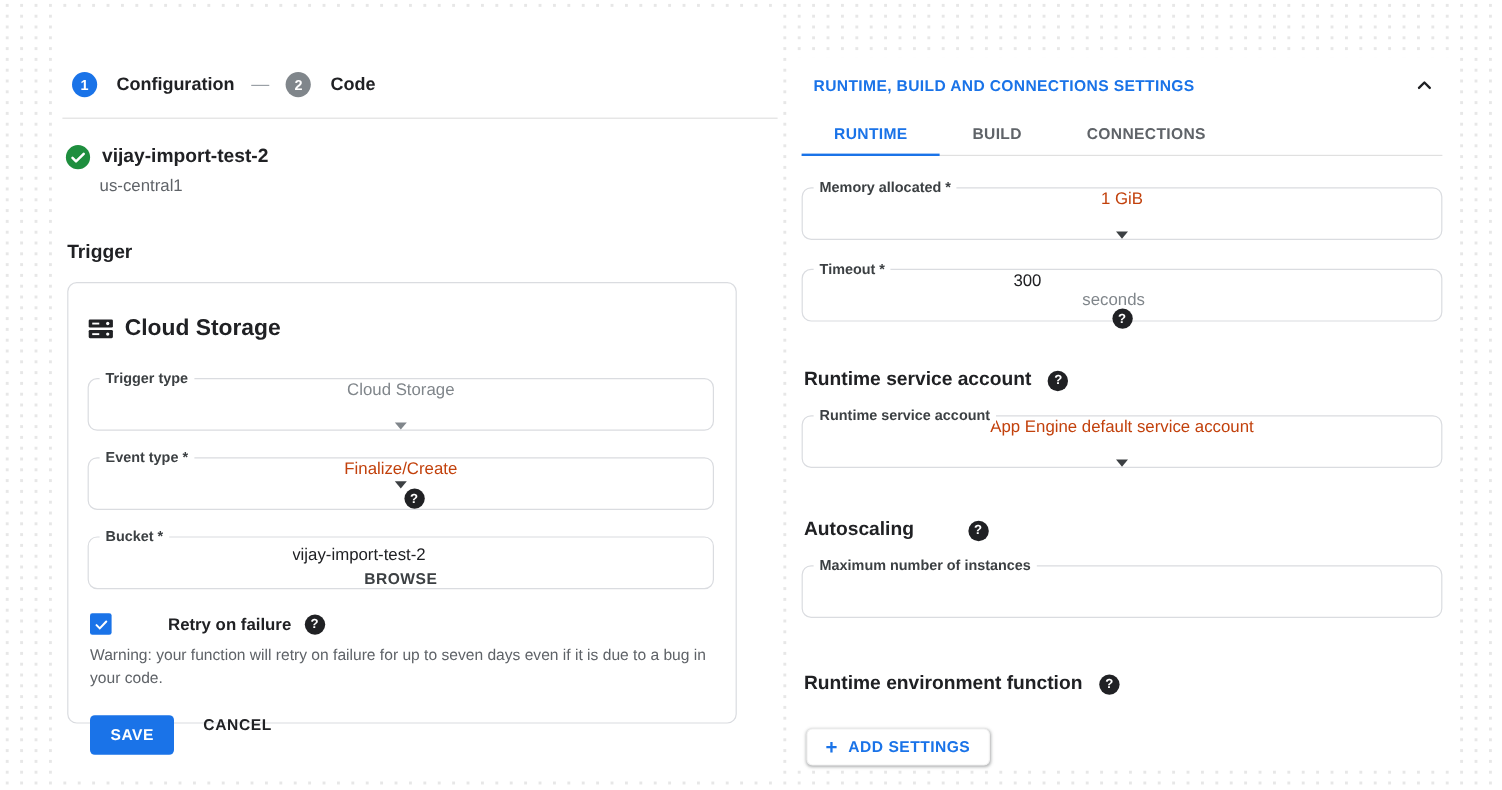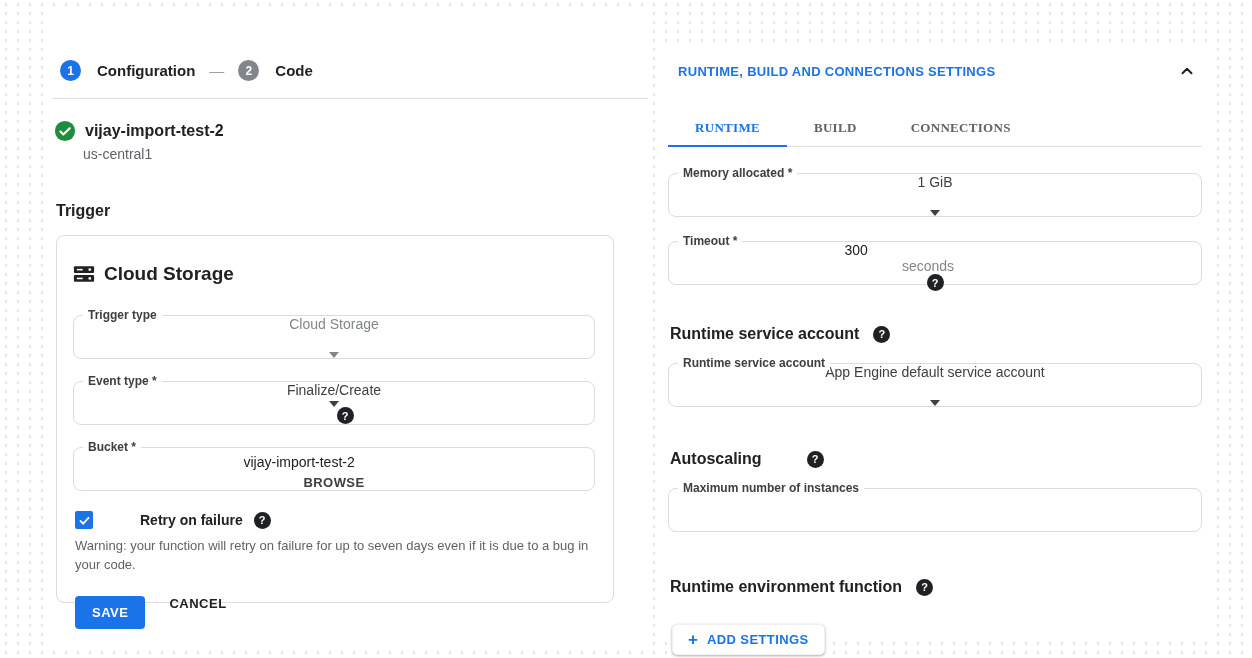--- a/index.html
+++ b/index.html
@@ -55,21 +55,21 @@
     border: 1px solid #dadce0; border-radius: 8px;
     display: flex; align-items: center;
     padding: 0 14px; background: #fff; flex-direction: column;
   }
   .field-label {
     position: absolute; top: -8px; left: 9px;
     background: #fff; padding: 0 5px;
     font-size: 12px; font-weight: bold; color: #3c4043;
     white-space: nowrap; line-height: 14px;
   }
-  .field-value { flex: 1; font-size: 14px; color: #404040; }
+  .field-value { flex: 1; font-size: 14px; color: #c2410c; }
   .field.disabled .field-value { color: #80868b; }
   .field input {
     flex: 1; border: none; outline: none; background: transparent;
     font-family: "Liberation Sans", sans-serif; font-size: 14px; color: #202124;
     min-width: 0;
   }
   .caret {
     width: 0; height: 0;
     border-left: 5px solid transparent; border-right: 5px solid transparent;
     border-top: 6px solid #3c4043;
@@ -116,21 +116,21 @@
   }
 
   
   .settings-header {
     display: flex; align-items: center; justify-content: space-between;
     margin: 2px 6px 0 10px; cursor: pointer;
   }
   .settings-header-label {
     color: #1a73e8; font-size: 13px; font-weight: bold; letter-spacing: 0.3px;
   }
-  .tabs { display: flex; border-bottom: 1px solid #e0e0e0; margin-top: 32px; font-family: Liberation Serif, serif; }
+  .tabs { display: flex; border-bottom: 1px solid #e0e0e0; margin-top: 16px; }
   .tab {
     padding: 8px 27px 9px 27px; font-size: 13px; font-weight: bold; letter-spacing: 0.3px;
     color: #5f6368; cursor: pointer; border-bottom: 2px solid transparent; margin-bottom: -1px;
   }
   .tab.active { color: #1a73e8; border-bottom-color: #1a73e8; }
 
   .rp-field { margin-left: 0; }
   .rp-heading { display: flex; align-items: center; gap: 14px; margin-left: 2px; }
   .mt-26 { margin-top: 26px; }
   .mt-24 { margin-top: 24px; }

